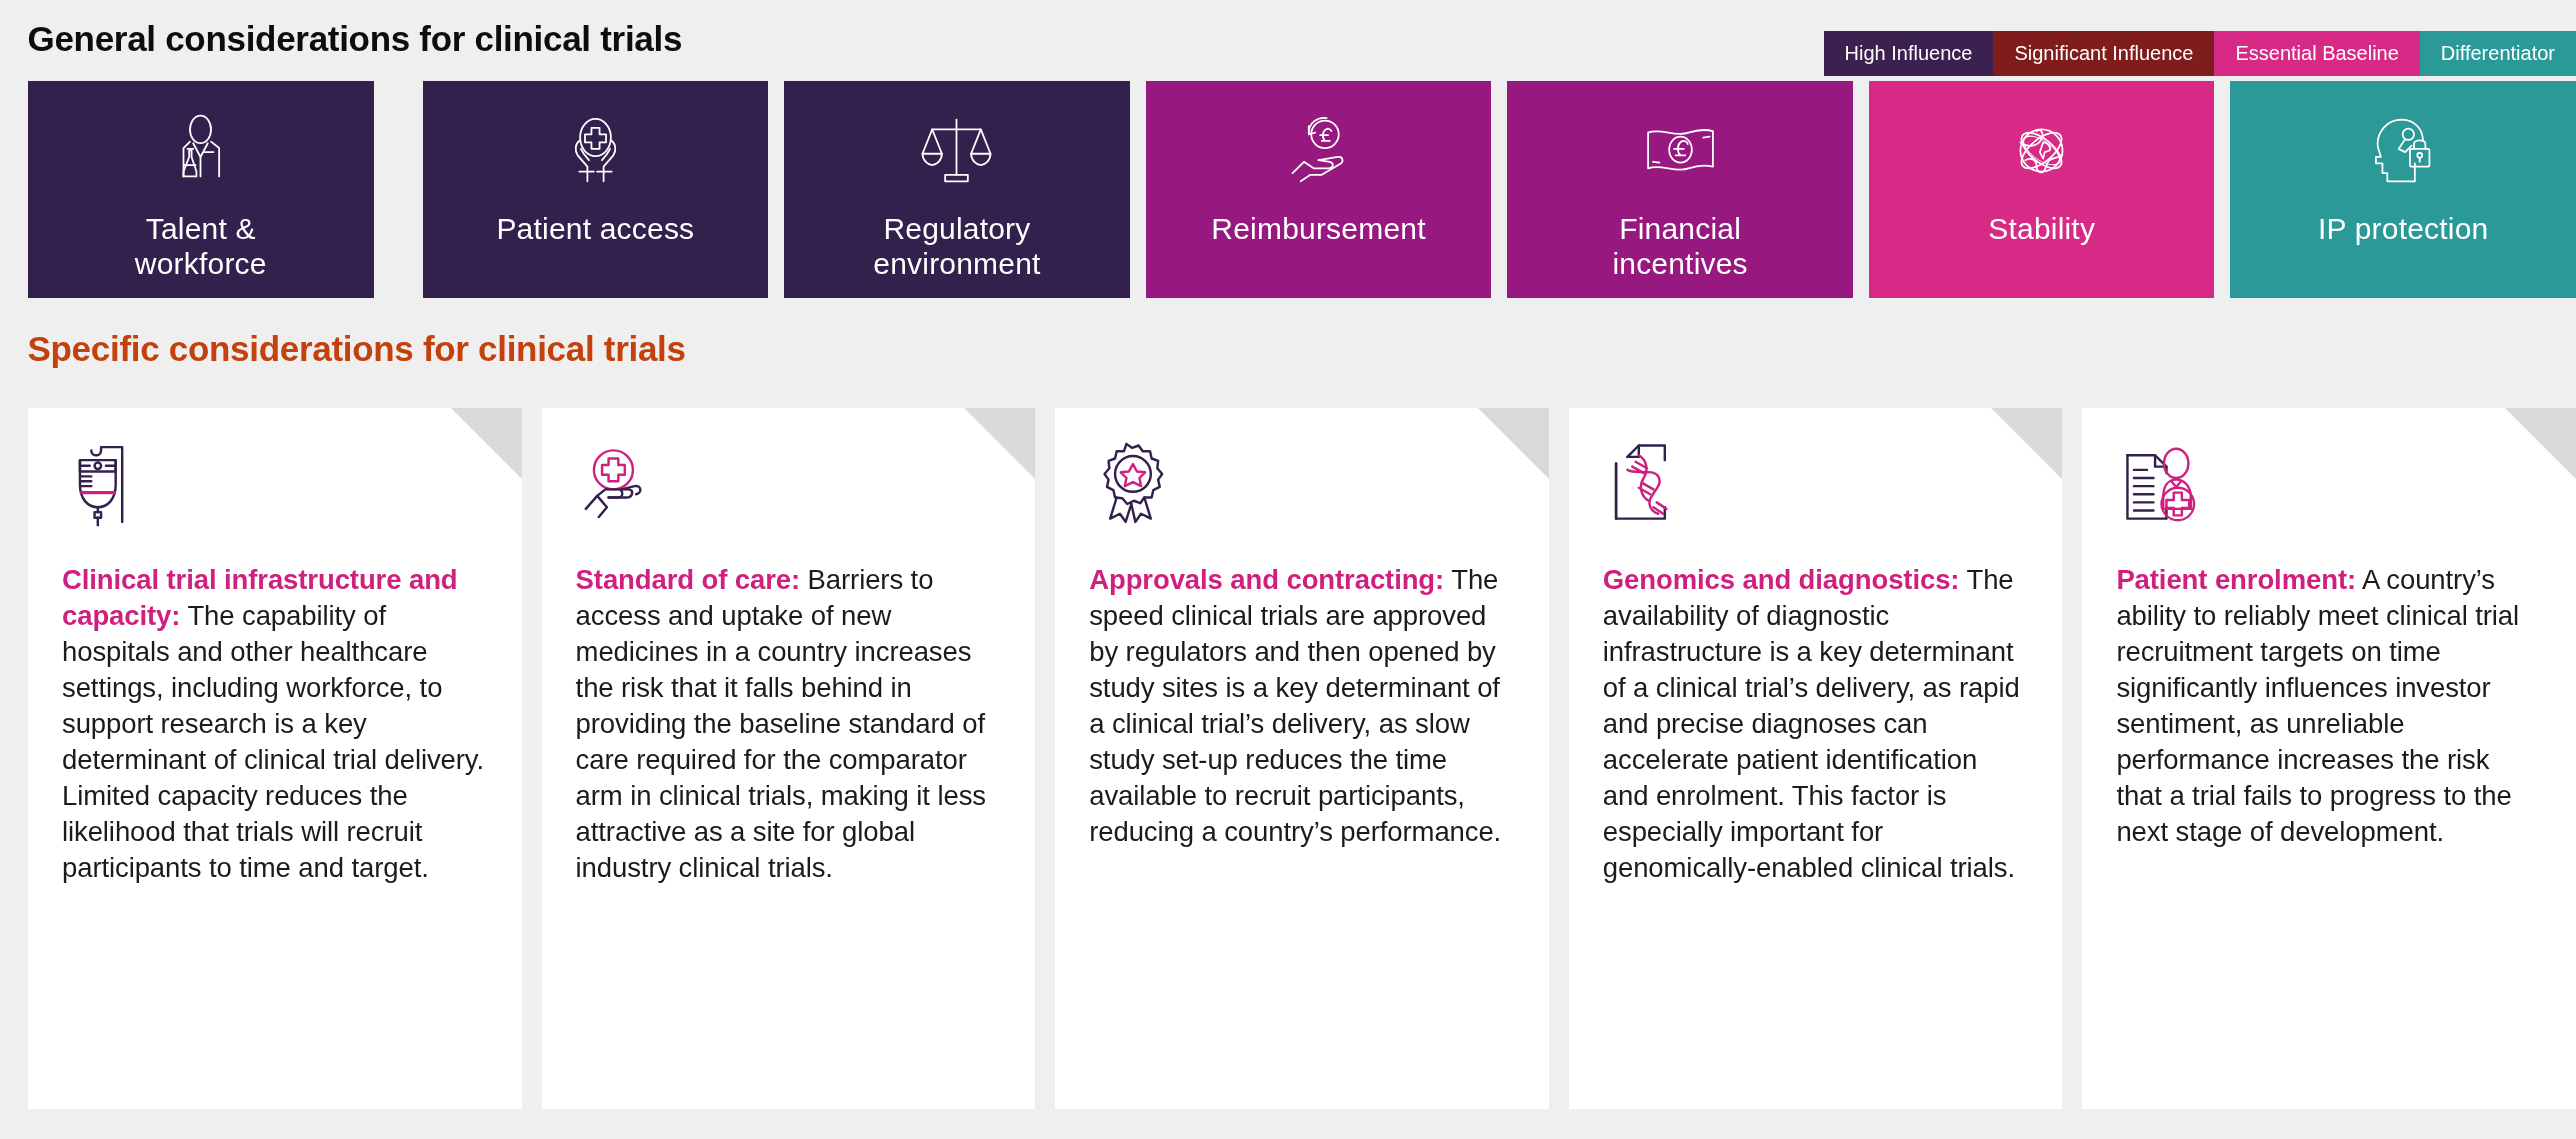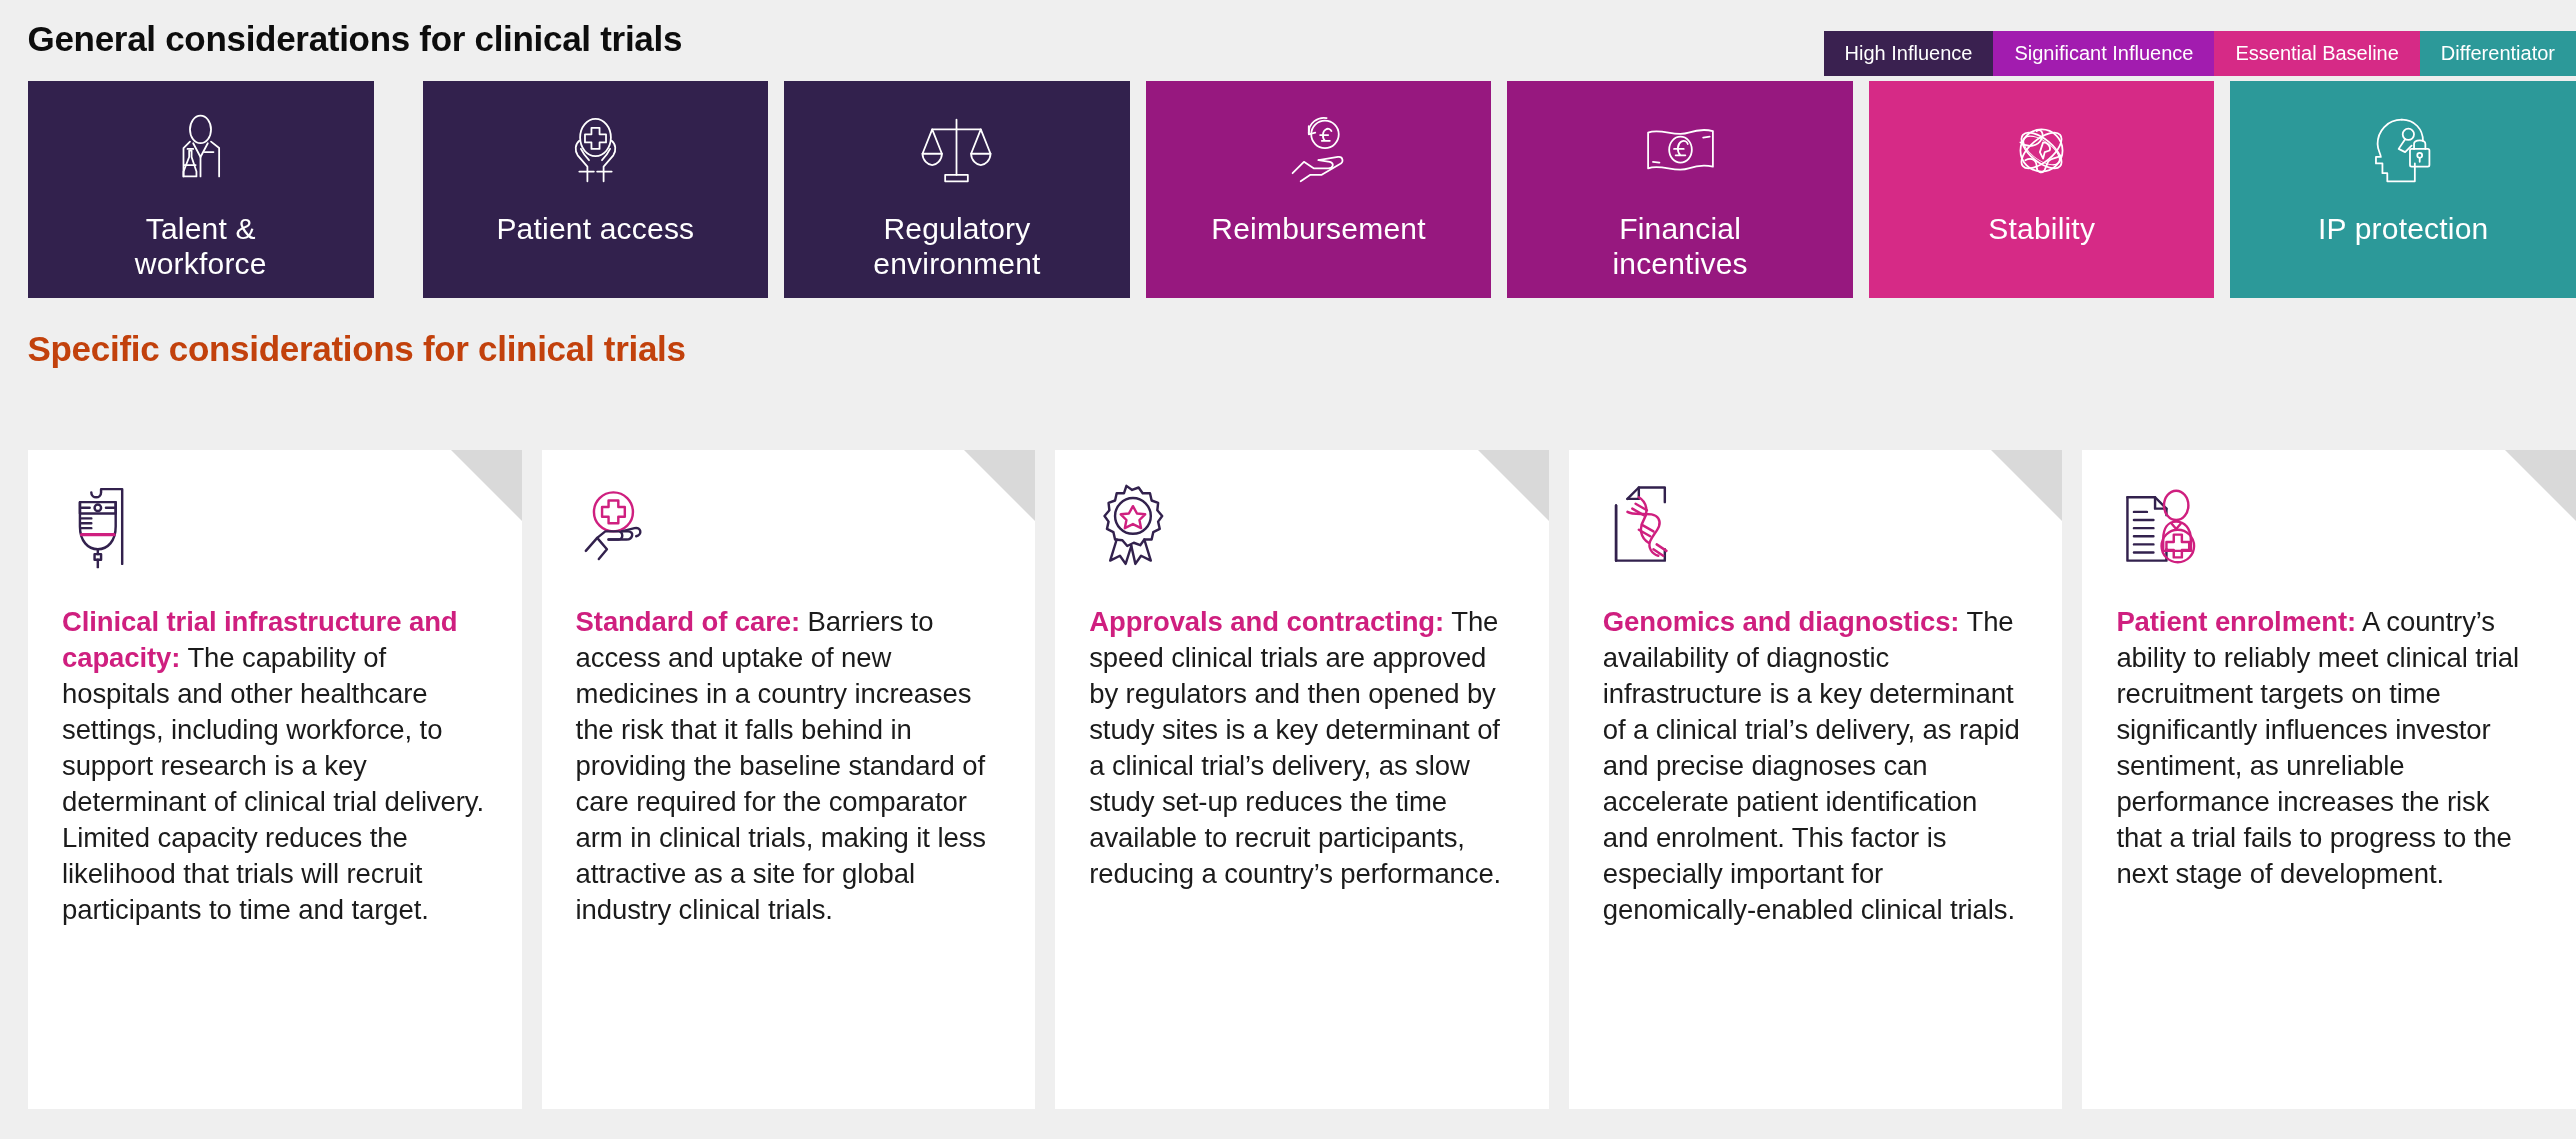--- a/index.html
+++ b/index.html
@@ -55,21 +55,21 @@
   }
 
   
   .cards {
     position: absolute; left: 28px; top: 408px;
     width: 2548px; height: 701px;
     display: flex; gap: 20px;
   }
   .card {
     flex: 1 1 0; position: relative; background: #ffffff;
-    padding: 31px 34px 4px 34px; overflow: hidden; margin-top: 42px;
+    padding: 31px 34px 4px 34px; overflow: hidden;
   }
   .card-fold {
     position: absolute; right: 0; top: 0; width: 0; height: 0;
     border-top: 71px solid #d9d9d9;
     border-left: 71px solid transparent;
   }
   .card-icon { width: 96px; height: 91px; margin-bottom: 32px; }
   .card-icon svg { width: 100%; height: 100%; display: block; }
   .card-text {
     font-size: 27.5px; line-height: 1.31; color: #1b1b1b;
@@ -81,21 +81,21 @@
 <body>
 
 <div class="page">
 
   <div class="header-row">
     <div class="page-title">General considerations for clinical trials</div>
     <div class="legend">
       <div class="legend-badge" style="background: rgb(58, 33, 80);">
         <span>High Influence</span>
       </div>
-      <div class="legend-badge" style="background: #a21caf;">
+      <div class="legend-badge" style="background: #7f1d1d;">
         <span>Significant Influence</span>
       </div>
       <div class="legend-badge" style="background: rgb(214, 42, 134);">
         <span>Essential Baseline</span>
       </div>
       <div class="legend-badge" style="background: rgb(44, 153, 153);">
         <span>Differentiator</span>
       </div>
     </div>
   </div>

